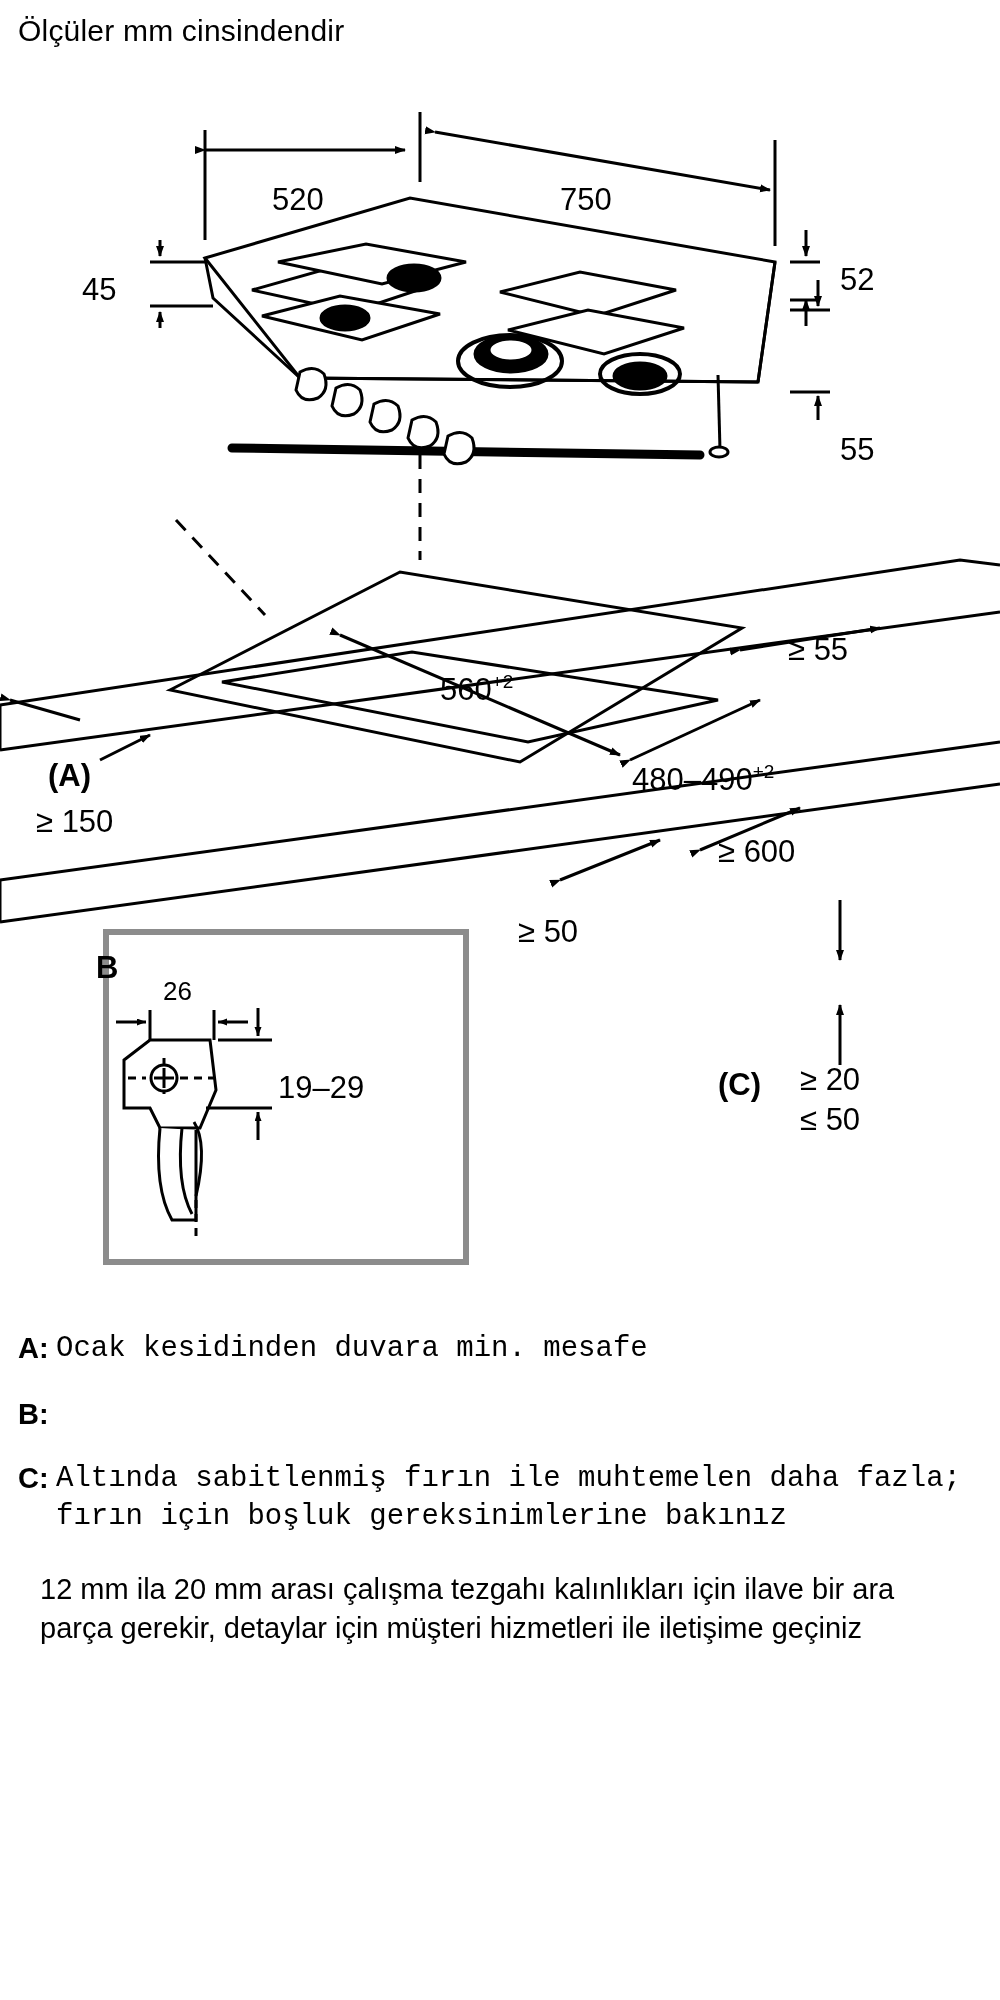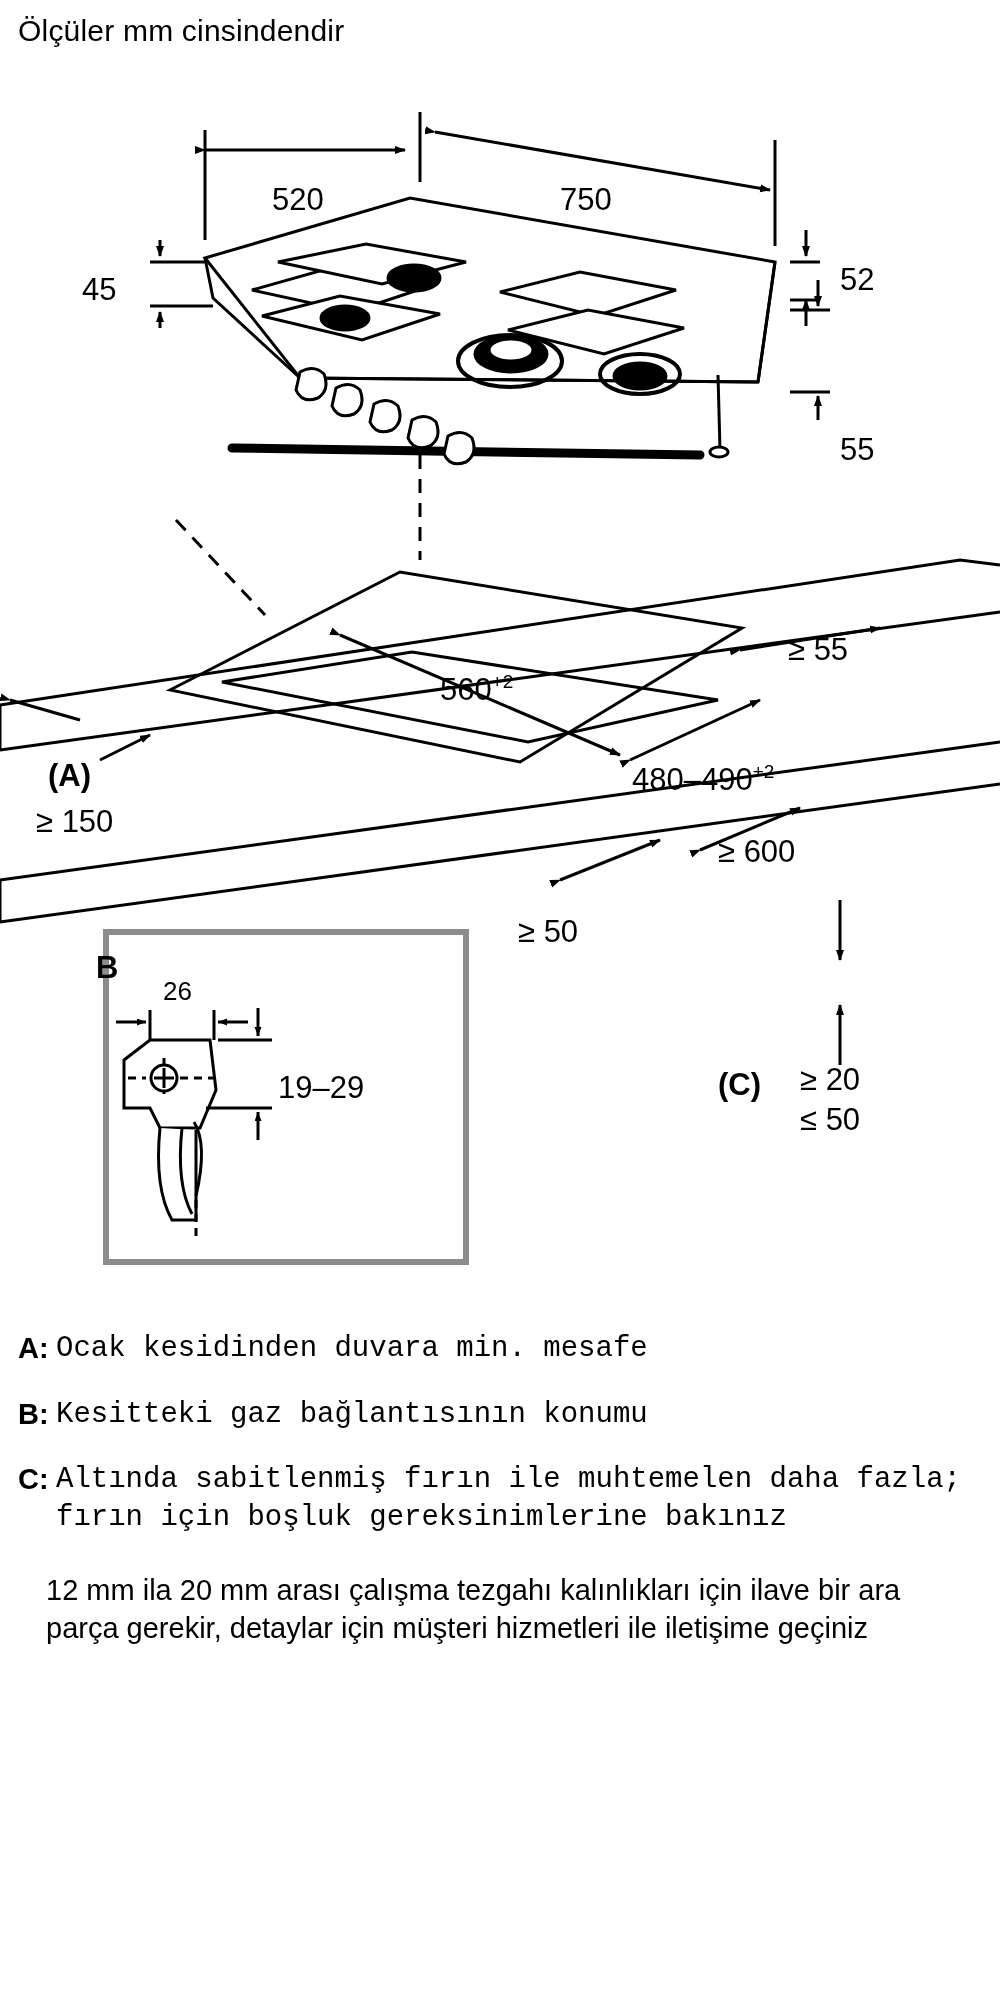--- a/index.html
+++ b/index.html
@@ -51,21 +51,21 @@
     min-width: 38px;
     line-height: 1.3;
   }
   .legend-text {
     font-size: 29px;
     line-height: 1.32;
     font-family: Liberation Mono, monospace;
   }
   .note {
     margin-top: 34px;
-    margin-left: 28px;
+    margin-left: 22px;
     font-size: 29px;
     line-height: 1.32;
   }
   .lbl {
     font-family: "Liberation Sans", sans-serif;
     font-size: 31px;
   }
   .lbl-b {
     font-family: "Liberation Sans", sans-serif;
     font-size: 31px;
@@ -228,21 +228,20 @@
     <text class="lbl" x="278" y="1098">19–29</text>
   </svg>
 
   <div class="legend">
     <div class="legend-row">
       <div class="legend-key">A:</div>
       <div class="legend-text">Ocak kesidinden duvara min. mesafe</div>
     </div>
     <div class="legend-row" style="margin-top:28px;">
       <div class="legend-key">B:</div>
-      <div class="legend-text">Kesitteki gaz bağlantısının konumu</div>
     </div>
     <div class="legend-row">
       <div class="legend-key">C:</div>
       <div class="legend-text">Altında sabitlenmiş fırın ile muhtemelen daha fazla; fırın için boşluk gereksinimlerine bakınız</div>
     </div>
     <div class="note">12 mm ila 20 mm arası çalışma tezgahı kalınlıkları için ilave bir ara parça gerekir, detaylar için müşteri hizmetleri ile iletişime geçiniz</div>
   </div>
 
 </div>
 

